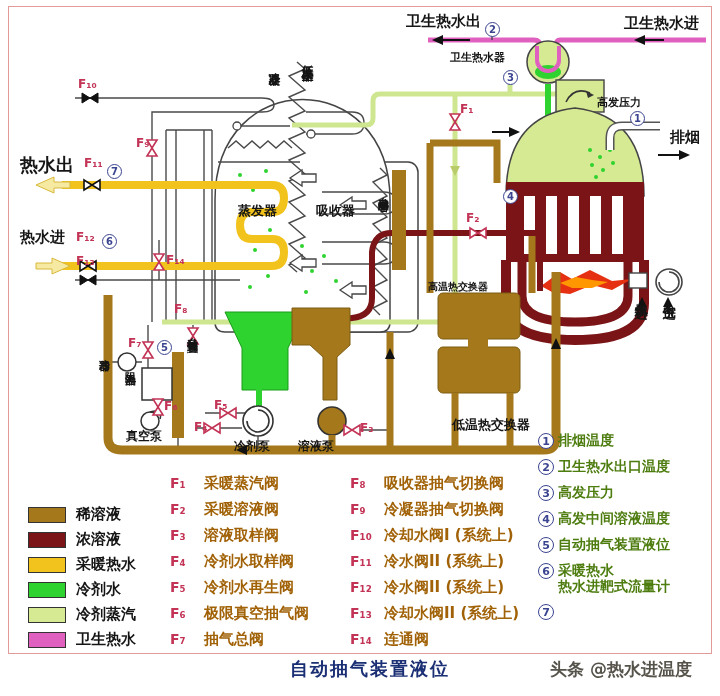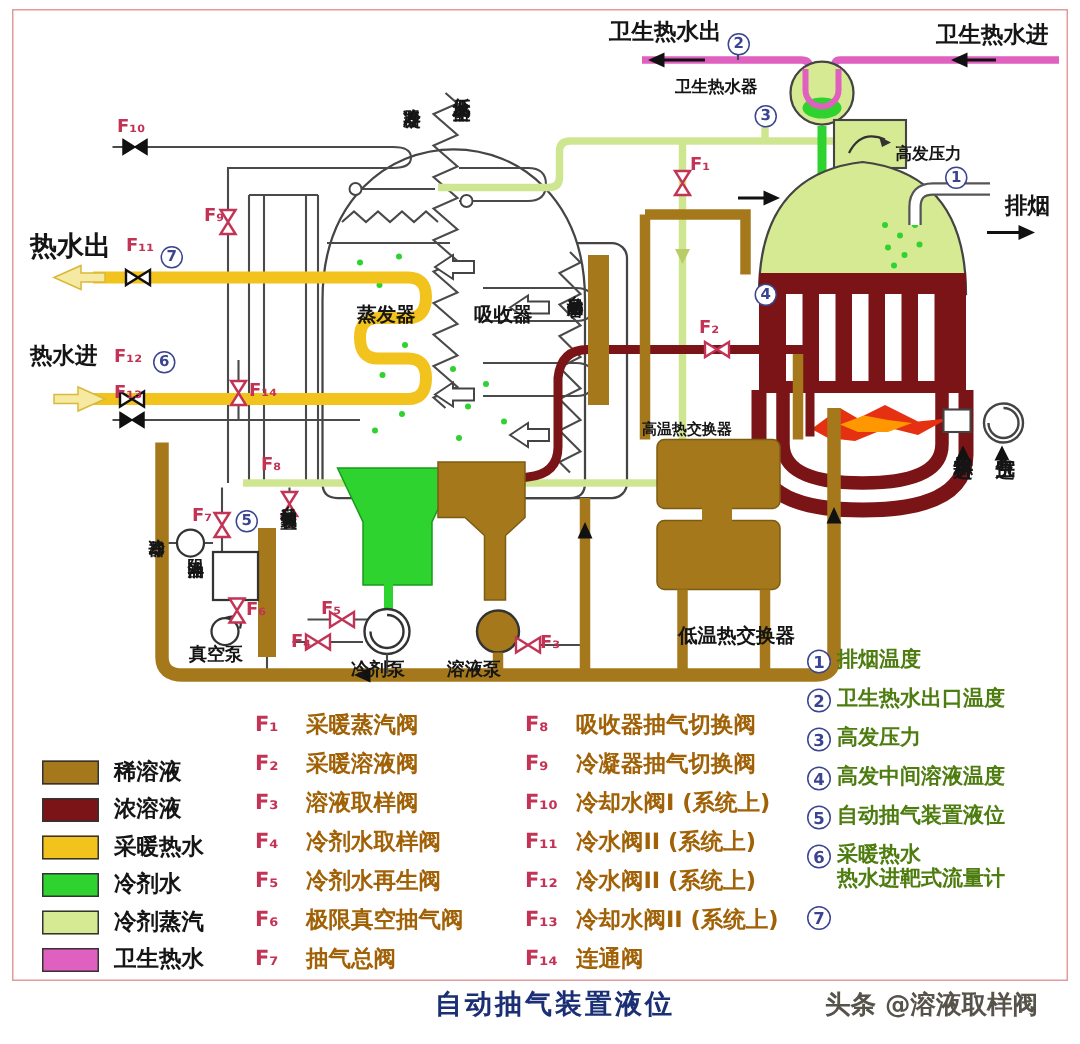--- a/index.html
+++ b/index.html
@@ -441,14 +441,14 @@
         </div>
       </div>
     <div class="gl-item">
         <div class="gl-num">
           <span>7</span>
         </div>
       </div>
   </div>
 
   <div id="title">自动抽气装置液位</div>
-  <div id="wm">头条 @溶液取样阀</div>
+  <div id="wm">头条 @热水进温度</div>
 </div>
 
 </body></html>

